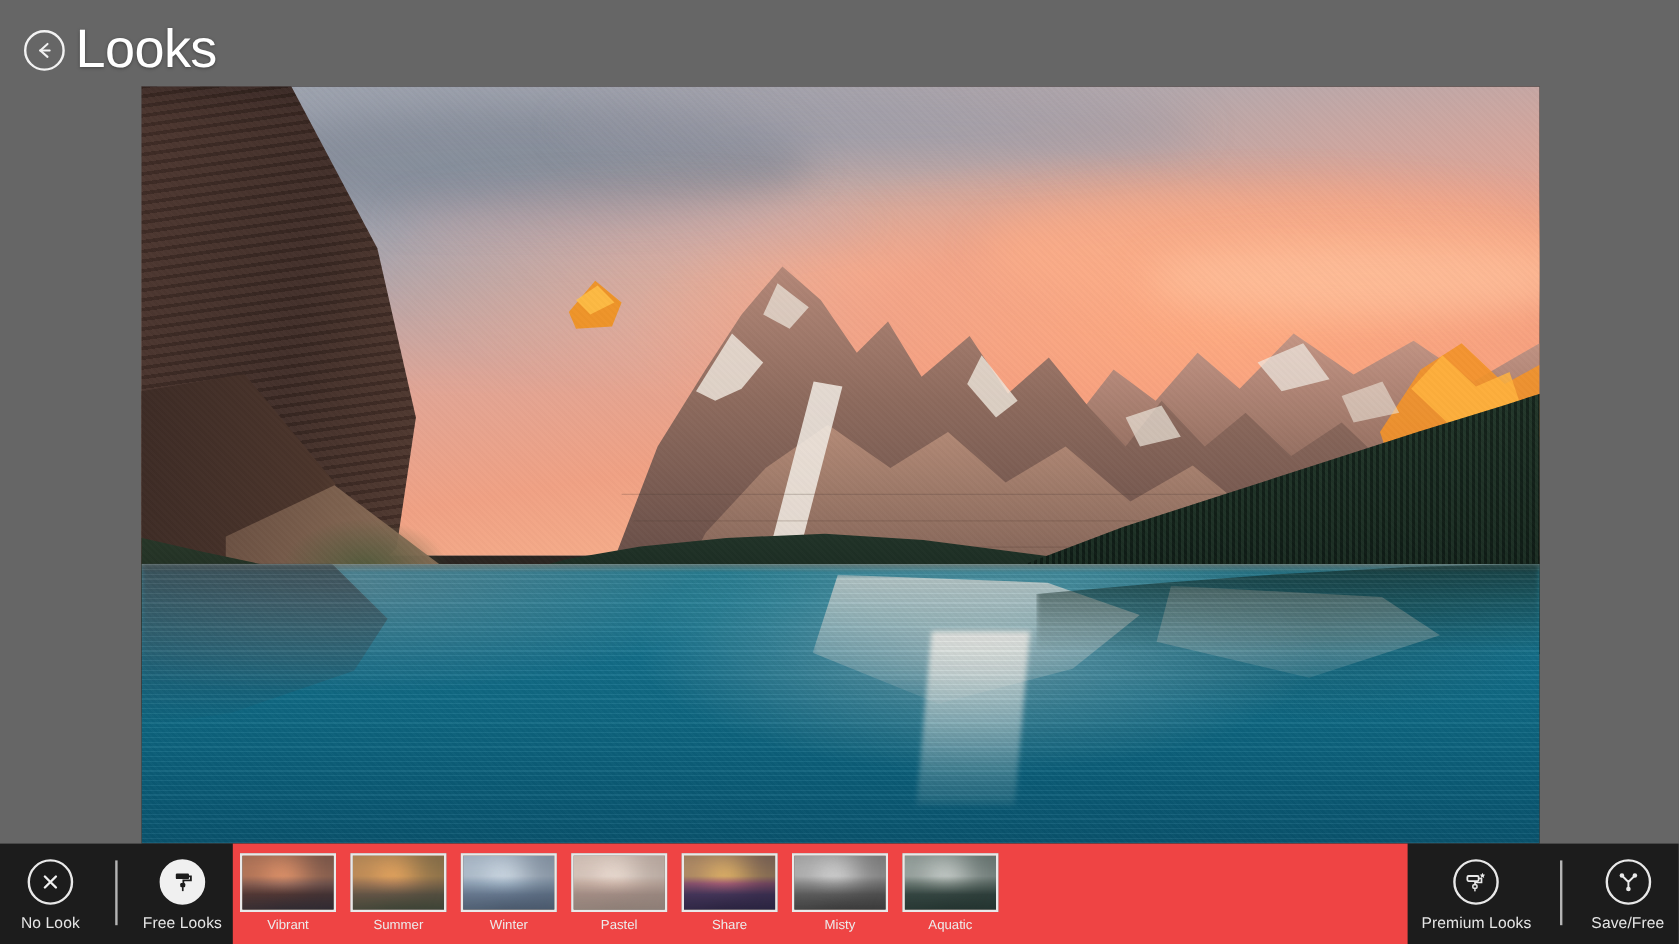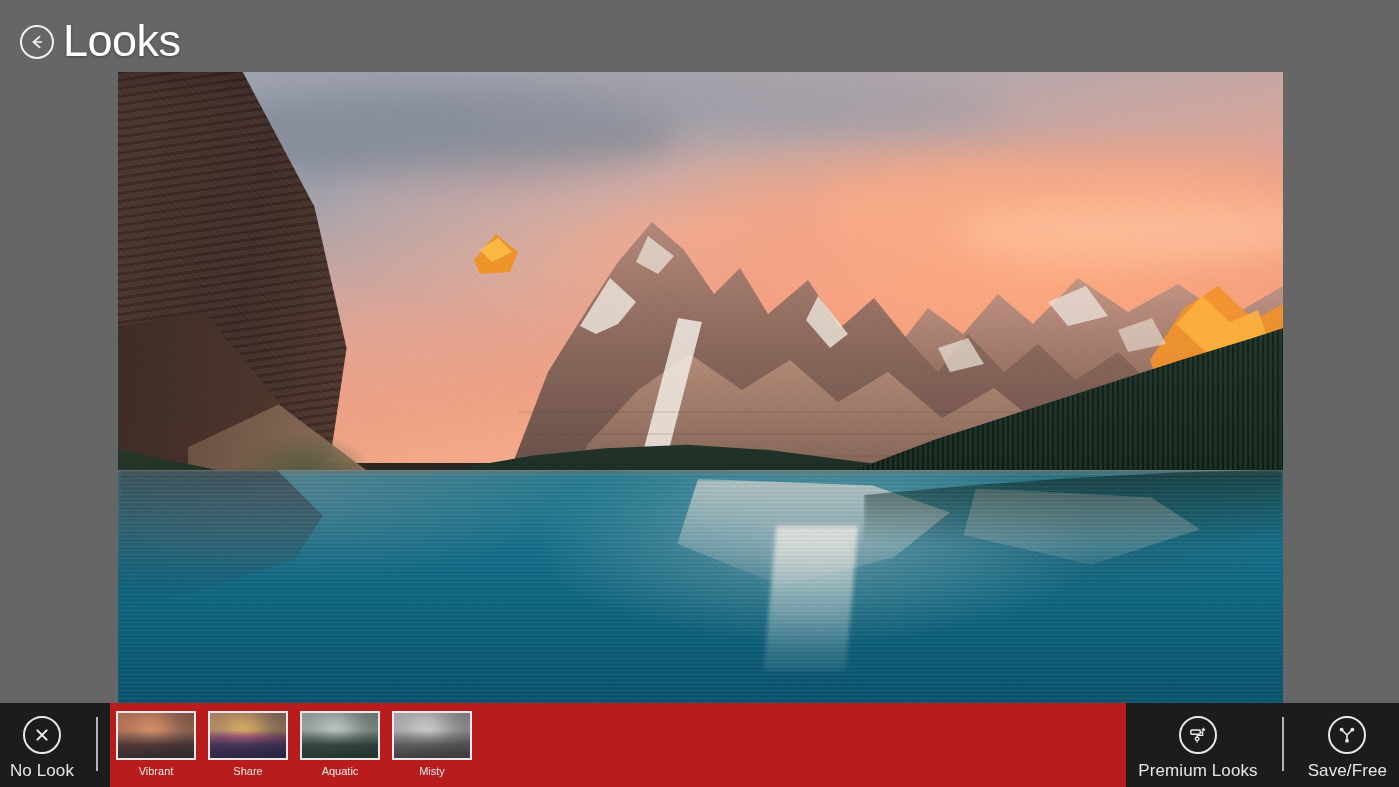--- a/index.html
+++ b/index.html
@@ -172,33 +172,33 @@
     align-items:center; justify-content:flex-start; padding-top:13px;
     cursor:pointer; flex:none;
   }
   .cmd .ring {
     width:38px; height:38px; border-radius:50%;
     border:2px solid #e8e8e8; display:flex; align-items:center; justify-content:center;
     background:transparent;
   }
   .cmd.active .ring { background:#f0f0f0; border-color:#f0f0f0; }
   .cmd .lbl {
-    color:#e6e6e6; font-size:17px; margin-top:7px; white-space:nowrap;
+    color:#e6e6e6; font-size:13px; margin-top:7px; white-space:nowrap;
     letter-spacing:.1px;
   }
   .cmd.wide { width:auto; padding-left:12px; padding-right:12px; }
   .vdiv {
     width:2px; height:54px; background:#cfcfcf; margin-top:14px; flex:none;
     opacity:.85;
   }
   .vdiv-wrap { width:26px; display:flex; justify-content:center; flex:none; }
 
   
   .strip {
-    position:relative; height:84px; background:#b91c1c;
+    position:relative; height:84px; background:#ef4444;
     display:flex; align-items:flex-start; overflow:hidden; flex:1 1 auto;
     padding-top:8px;
   }
   .thumb {
     width:92px; flex:none; display:flex; flex-direction:column; align-items:center;
     cursor:pointer; margin-right:0;
   }
   .thumb .img {
     width:80px; height:49px; border:2px solid #e9e9e9; position:relative; overflow:hidden;
     background:#6b5a50;
@@ -327,45 +327,74 @@
           <path d="M5.4 5.4 L14.6 14.6 M14.6 5.4 L5.4 14.6" stroke="#f0f0f0" stroke-width="2" stroke-linecap="round" fill="none"></path>
         </svg>
       </span>
       <span class="lbl">No Look</span>
     </div>
 
     <div class="vdiv-wrap">
         <div class="vdiv"></div>
       </div>
 
+    <div class="cmd active">
+      <span class="ring">
+        <svg width="22" height="22" viewBox="0 0 22 22">
+          <rect x="5.5" y="4" width="11" height="4.6" rx="1" fill="#1c1c1c"></rect>
+          <path d="M16.5 6.3 h1.6 v3.4 h-6.3 v2.1" stroke="#1c1c1c" stroke-width="1.5" fill="none"></path>
+          <rect x="9.2" y="11.8" width="4.2" height="3.6" rx="1" fill="#1c1c1c"></rect>
+          <rect x="10.6" y="15.2" width="1.4" height="3.4" fill="#1c1c1c"></rect>
+        </svg>
+      </span>
+      <span class="lbl">Free Looks</span>
+    </div>
 
     <div class="strip">
       <div class="thumb">
         <span class="img">
             <i style="background: linear-gradient(rgb(244, 160, 114) 0%, rgb(244, 160, 114) 38%, rgb(176, 122, 102) 52%, rgb(90, 59, 54) 72%, rgb(47, 43, 51) 100%); box-shadow: rgba(47, 43, 51, 0.533) -26px -8px 26px inset, rgba(90, 59, 54, 0.4) 22px 6px 22px inset;"></i>
           </span>
         <span class="tlbl">Vibrant</span>
       </div>
       <div class="thumb">
         <span class="img">
+            <i style="background: linear-gradient(rgb(247, 176, 99) 0%, rgb(247, 176, 99) 38%, rgb(192, 138, 94) 52%, rgb(109, 90, 74) 72%, rgb(60, 68, 54) 100%); box-shadow: rgba(60, 68, 54, 0.533) -26px -8px 26px inset, rgba(109, 90, 74, 0.4) 22px 6px 22px inset;"></i>
+          </span>
+        <span class="tlbl">Summer</span>
+      </div>
+      <div class="thumb">
+        <span class="img">
+            <i style="background: linear-gradient(rgb(219, 230, 239) 0%, rgb(219, 230, 239) 38%, rgb(169, 188, 205) 52%, rgb(109, 127, 150) 72%, rgb(73, 88, 107) 100%); box-shadow: rgba(73, 88, 107, 0.533) -26px -8px 26px inset, rgba(109, 127, 150, 0.4) 22px 6px 22px inset;"></i>
+          </span>
+        <span class="tlbl">Winter</span>
+      </div>
+      <div class="thumb">
+        <span class="img">
+            <i style="background: linear-gradient(rgb(244, 230, 220) 0%, rgb(244, 230, 220) 38%, rgb(216, 192, 180) 52%, rgb(167, 144, 136) 72%, rgb(141, 126, 118) 100%); box-shadow: rgba(141, 126, 118, 0.533) -26px -8px 26px inset, rgba(167, 144, 136, 0.4) 22px 6px 22px inset;"></i>
+          </span>
+        <span class="tlbl">Pastel</span>
+      </div>
+      <div class="thumb">
+        <span class="img">
             <i style="background: linear-gradient(rgb(246, 196, 106) 0%, rgb(246, 196, 106) 38%, rgb(181, 101, 122) 52%, rgb(75, 58, 94) 72%, rgb(42, 36, 64) 100%); box-shadow: rgba(42, 36, 64, 0.533) -26px -8px 26px inset, rgba(75, 58, 94, 0.4) 22px 6px 22px inset;"></i>
           </span>
         <span class="tlbl">Share</span>
       </div>
       <div class="thumb">
         <span class="img">
+            <i style="background: linear-gradient(rgb(226, 226, 226) 0%, rgb(226, 226, 226) 38%, rgb(168, 168, 168) 52%, rgb(100, 100, 100) 72%, rgb(58, 58, 58) 100%); box-shadow: rgba(58, 58, 58, 0.533) -26px -8px 26px inset, rgba(100, 100, 100, 0.4) 22px 6px 22px inset;"></i>
+          </span>
+        <span class="tlbl">Misty</span>
+      </div>
+      <div class="thumb">
+        <span class="img">
             <i style="background: linear-gradient(rgb(217, 222, 219) 0%, rgb(217, 222, 219) 38%, rgb(143, 154, 148) 52%, rgb(58, 74, 70) 72%, rgb(36, 52, 48) 100%); box-shadow: rgba(36, 52, 48, 0.533) -26px -8px 26px inset, rgba(58, 74, 70, 0.4) 22px 6px 22px inset;"></i>
           </span>
         <span class="tlbl">Aquatic</span>
-      </div>
-      <div class="thumb">
-        <span class="img">
-            <i style="background: linear-gradient(rgb(226, 226, 226) 0%, rgb(226, 226, 226) 38%, rgb(168, 168, 168) 52%, rgb(100, 100, 100) 72%, rgb(58, 58, 58) 100%); box-shadow: rgba(58, 58, 58, 0.533) -26px -8px 26px inset, rgba(100, 100, 100, 0.4) 22px 6px 22px inset;"></i>
-          </span>
-        <span class="tlbl">Misty</span>
       </div>
 
     </div>
 
     <div class="cmd wide">
       <span class="ring">
         <svg width="22" height="22" viewBox="0 0 22 22">
           <rect x="3.8" y="6" width="9.4" height="4.2" rx="1" fill="none" stroke="#eaeaea" stroke-width="1.5"></rect>
           <path d="M13.2 8.1 h2.4 v3.3 h-5.4 v2.2" stroke="#eaeaea" stroke-width="1.4" fill="none"></path>
           <rect x="8.4" y="13.3" width="3.4" height="2.9" rx=".8" fill="none" stroke="#eaeaea" stroke-width="1.3"></rect>

